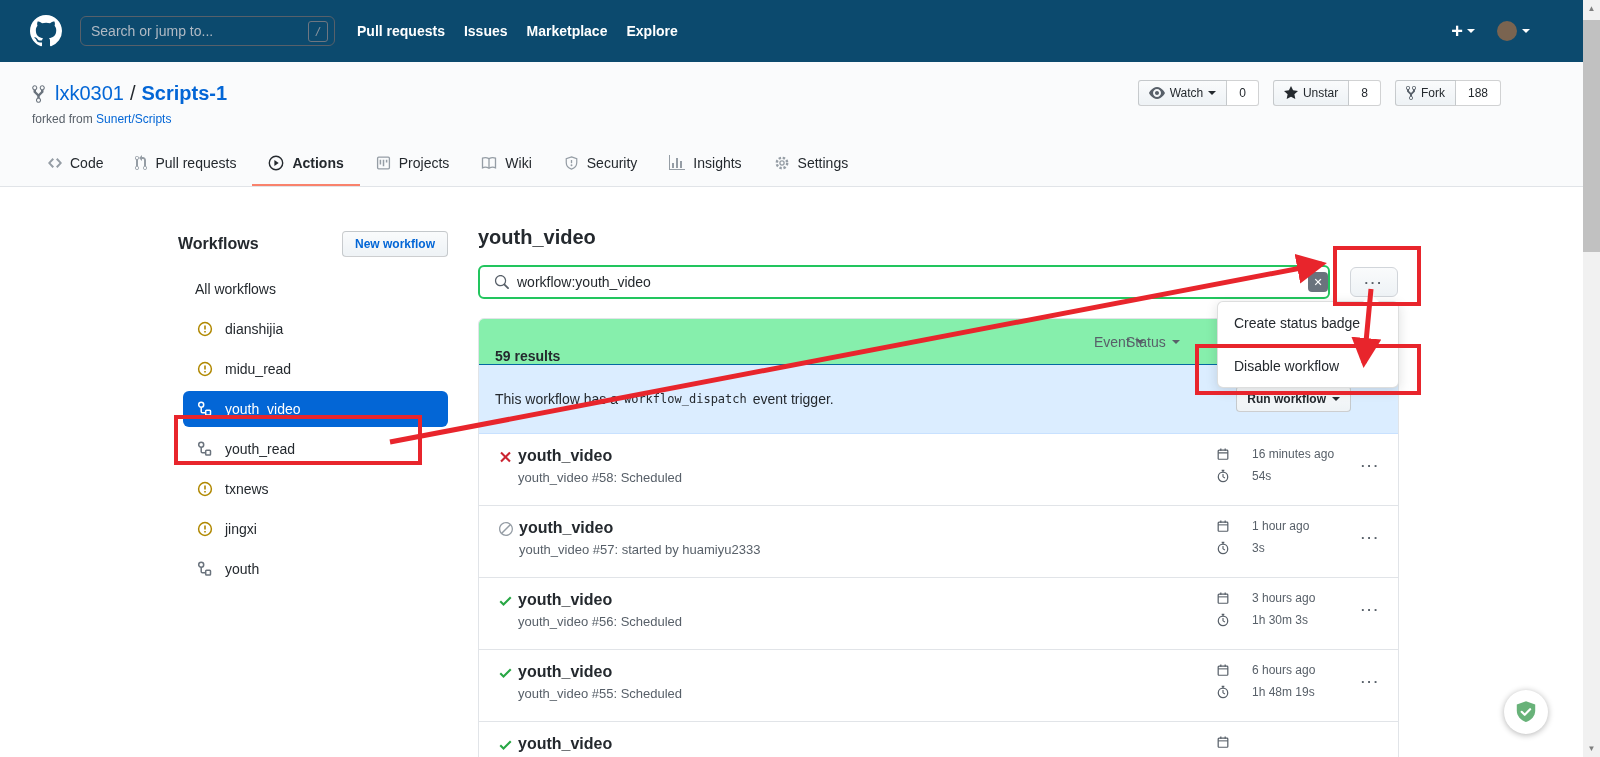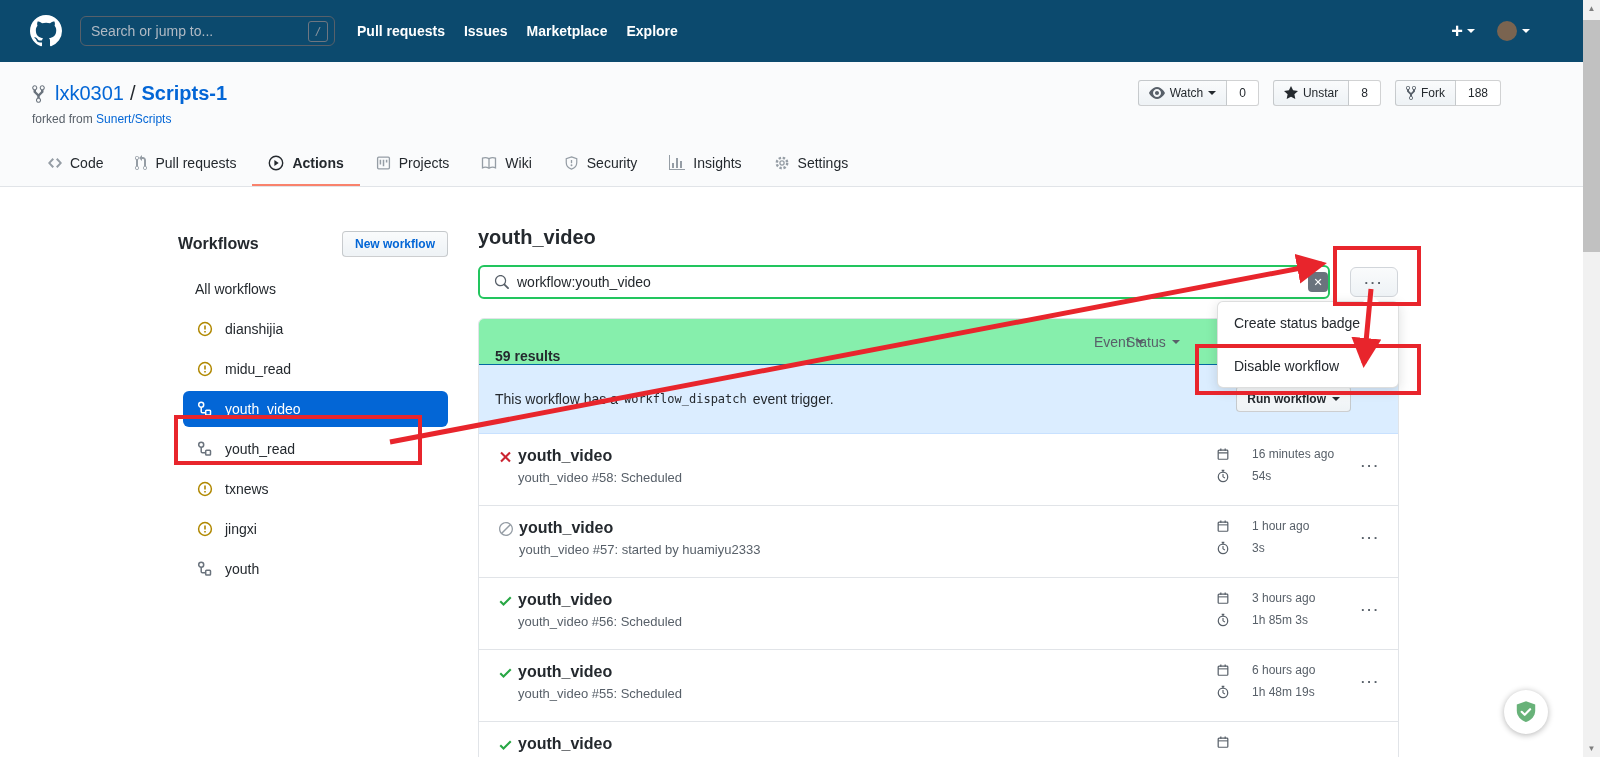--- a/index.html
+++ b/index.html
@@ -514,21 +514,21 @@
             <span>3 hours ago</span>
           </div>
         <div class="meta-line">
             <span>
               <svg viewBox="0 0 16 16" width="14" height="14">
                 <circle cx="8" cy="9" r="5.4" fill="none" stroke="#586069" stroke-width="1.4"></circle>
                 <path d="M6.5 1.5h3M8 1.6v2" stroke="#586069" stroke-width="1.4"></path>
                 <path d="M8 9V5.8M8 9l2.2 1.4" stroke="#586069" stroke-width="1.3"></path>
               </svg>
             </span>
-            <span>1h 85m 3s</span>
+            <span>1h 30m 3s</span>
           </div>
       </div>
       <span class="run-kebab">···</span>
     </div>
 
     <div class="run-row">
       <div class="run-left">
         <span class="sticon">
             <svg viewBox="0 0 12 16" width="13" height="16" fill="#28a745">
               <path d="M12 5l-8 8-4-4 1.5-1.5L4 10l6.5-6.5L12 5z"></path>

